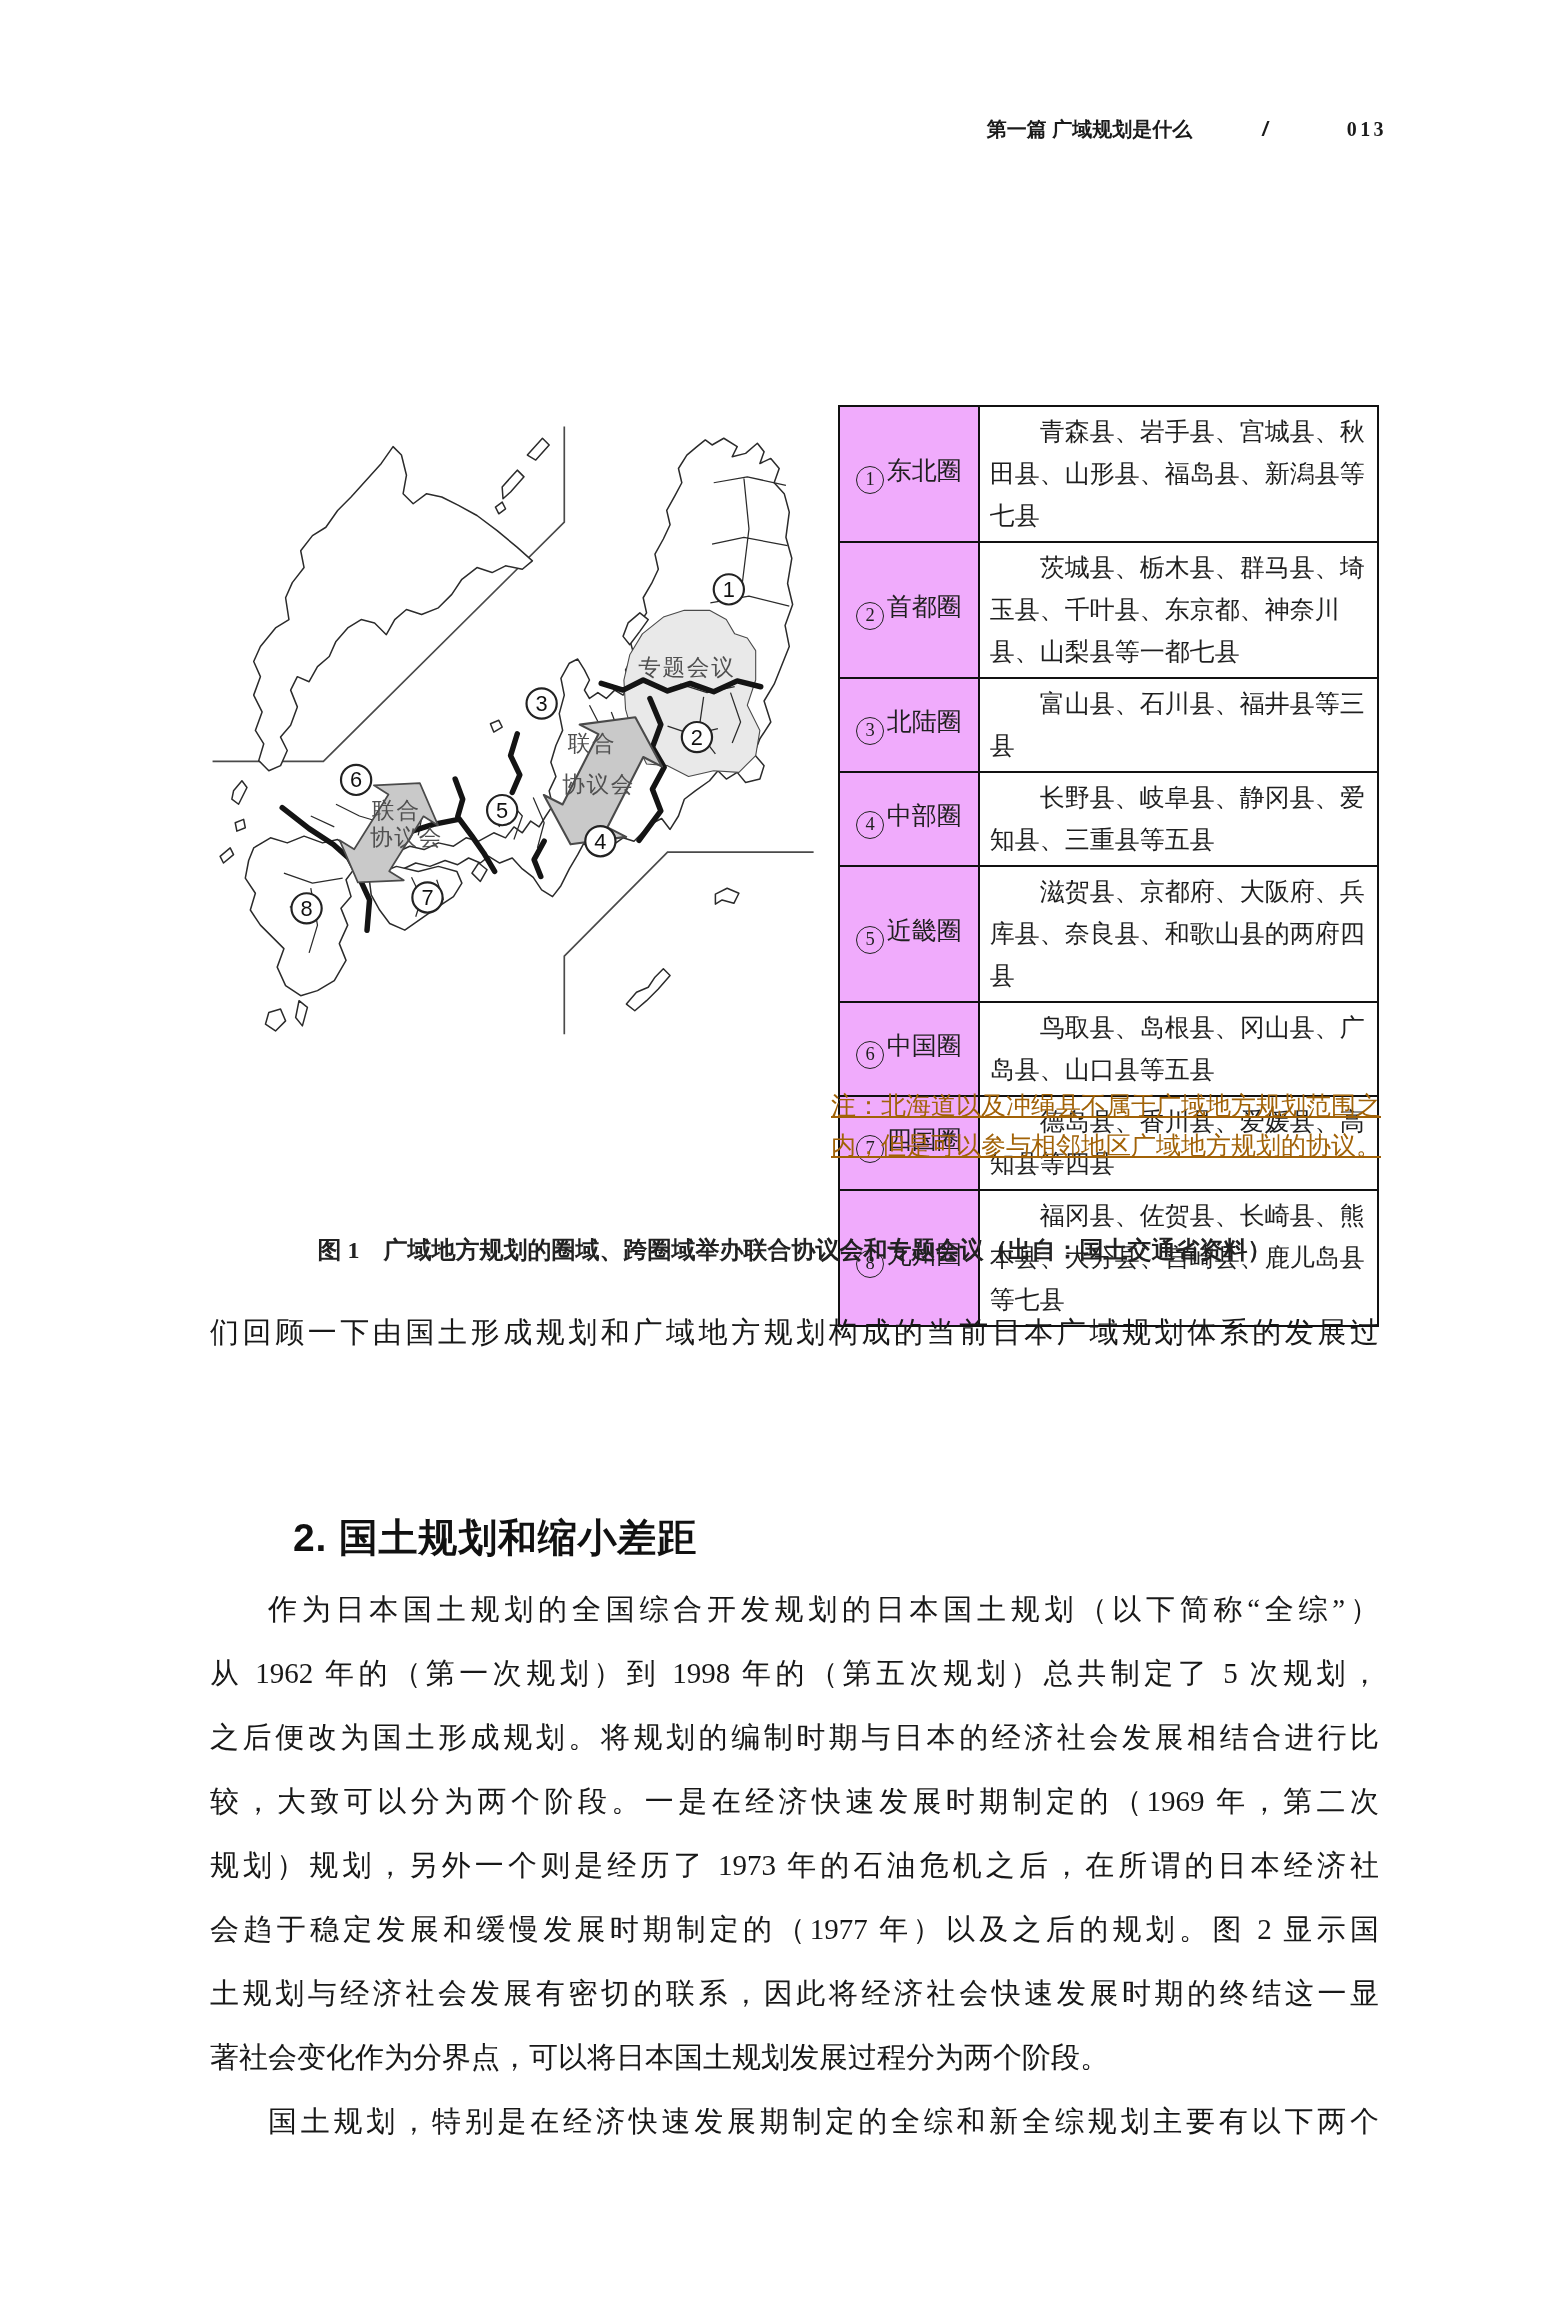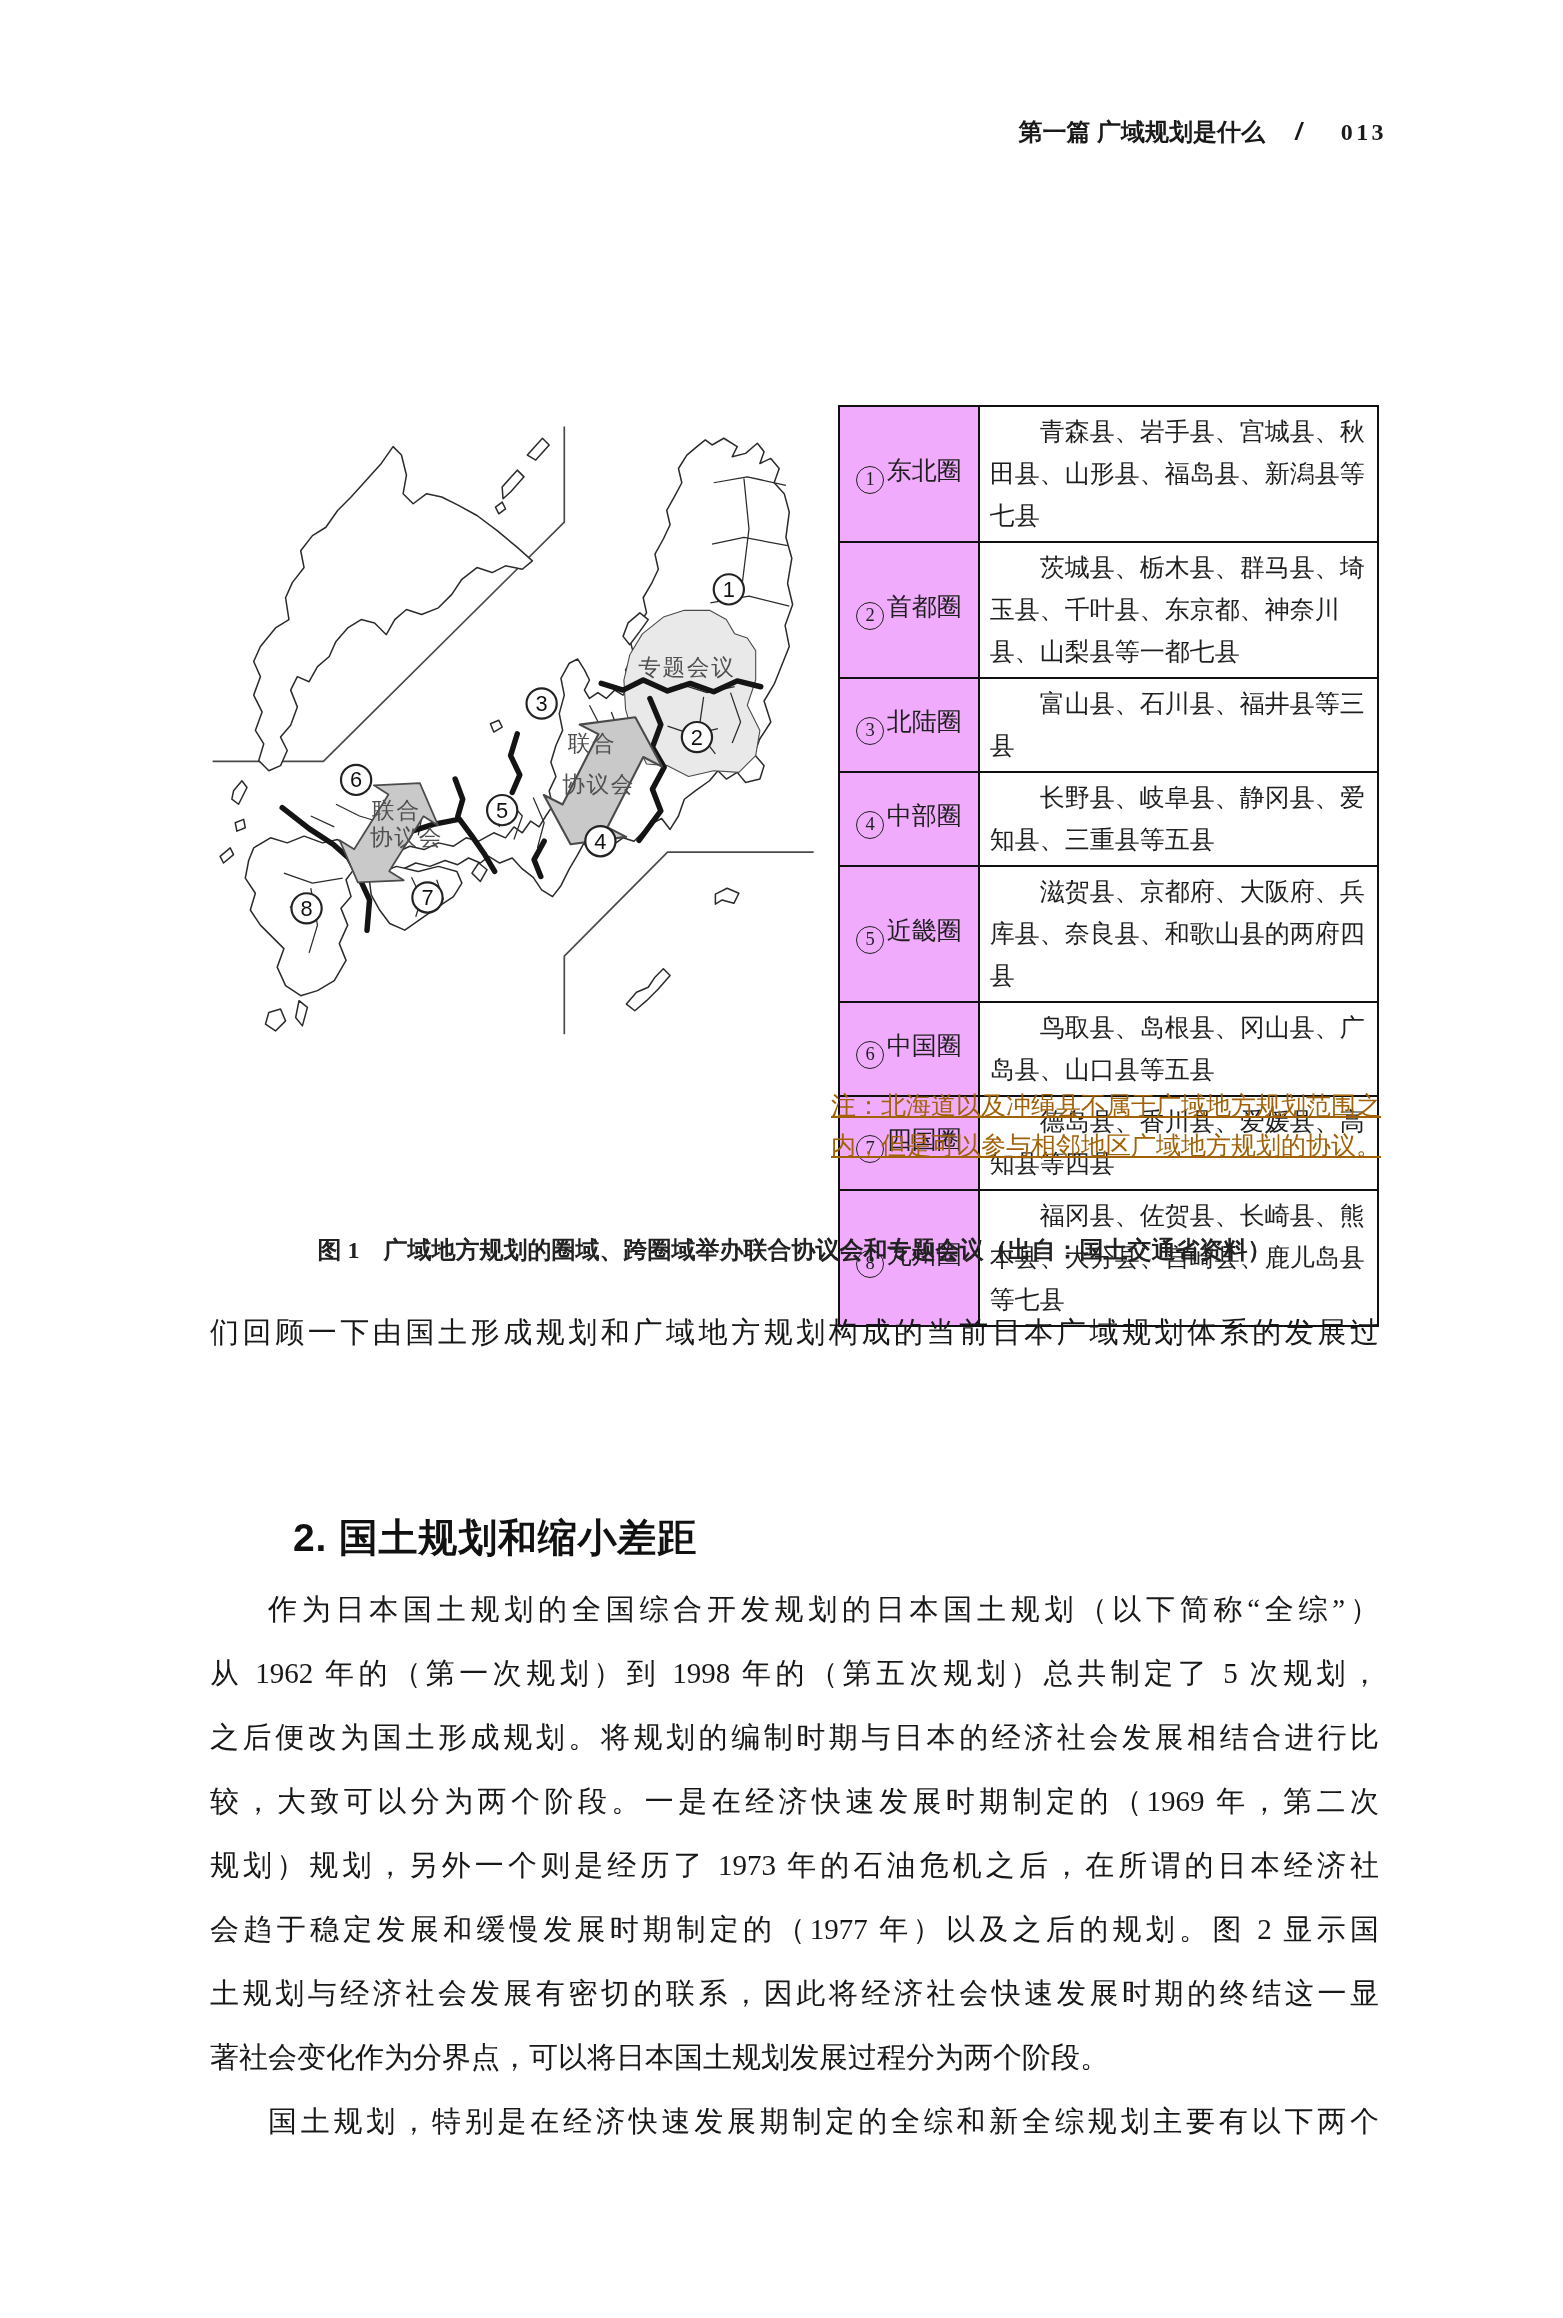--- a/index.html
+++ b/index.html
@@ -3,21 +3,21 @@
 <meta charset="utf-8">
 <style>
   html,body{margin:0;padding:0;background:#888;}
   .page{
     position:relative;width:1563px;height:2319px;background:#ffffff;
     font-family:"Liberation Serif","DejaVu Serif",serif;color:#1f1f1f;overflow:hidden;
   }
   
   .header-line{
     position:absolute;top:116px;right:176px;display:flex;align-items:baseline;
-    font-family:"Liberation Sans","DejaVu Sans",sans-serif;font-weight:bold;font-size:24px;color:#1a1a1a;
+    font-family:"Liberation Sans","DejaVu Sans",sans-serif;font-weight:bold;font-size:20px;color:#1a1a1a;gap:40px;
   }
   .header-line .sep{margin:0 39px 0 30px;font-style:italic;}
   .header-line .pnum{letter-spacing:3.4px;font-family:"Liberation Serif","DejaVu Serif",serif;}
   
   svg.map{position:absolute;left:210px;top:403px;}
   .coast{fill:#ffffff;stroke:#2b2b2b;stroke-width:1.8;stroke-linejoin:round;}
   .grayregion{fill:#e9e9e9;stroke:#4a4a4a;stroke-width:1.3;stroke-linejoin:round;}
   .prefline{fill:none;stroke:#2b2b2b;stroke-width:1.5;stroke-linejoin:round;}
   .insetline{fill:none;stroke:#4a4a4a;stroke-width:2;}
   .thick{fill:none;stroke:#141414;stroke-width:6.5;stroke-linejoin:round;stroke-linecap:round;}

